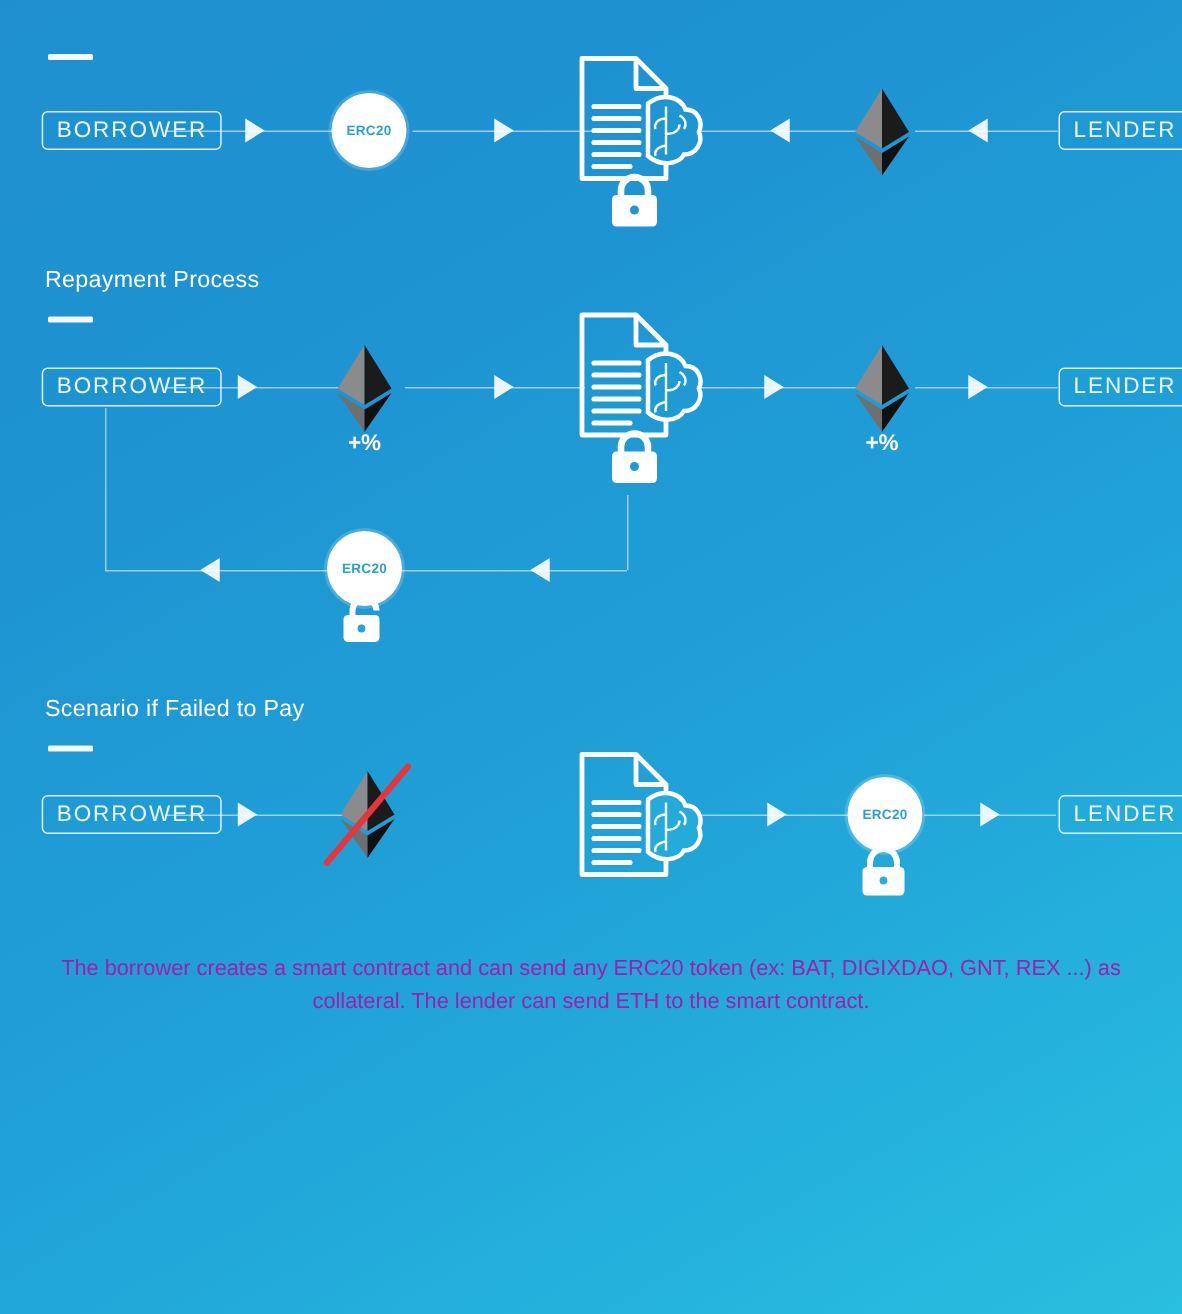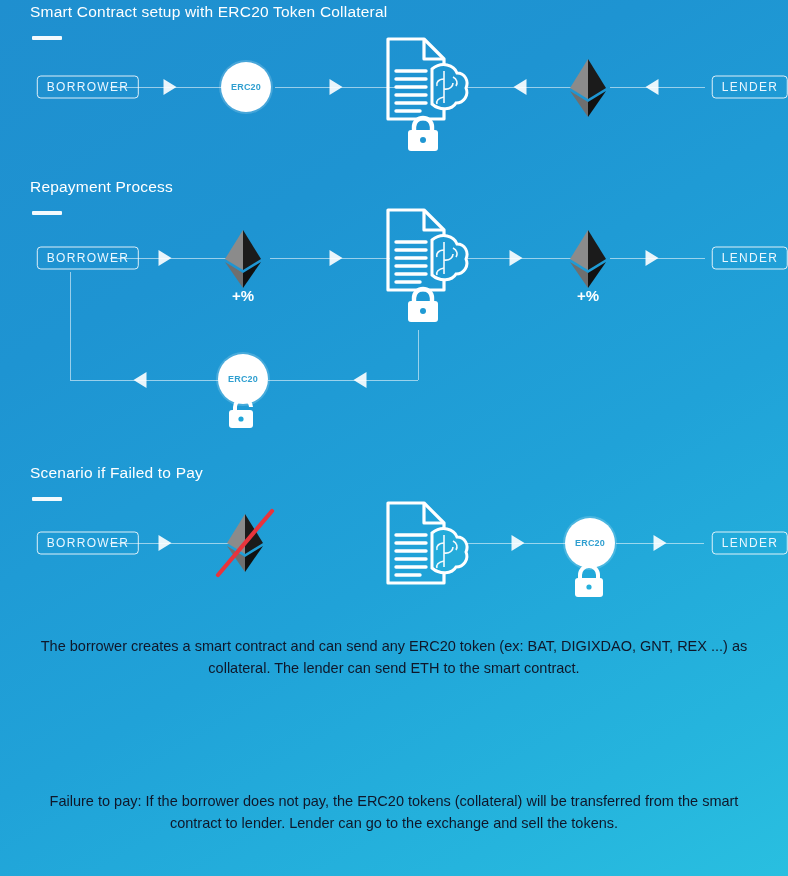--- a/index.html
+++ b/index.html
@@ -22,21 +22,21 @@
     position:absolute;left:32px;width:30px;height:4px;border-radius:1px;
     background:#ffffff;opacity:.95;
   }
 
   
   .node{position:absolute;transform:translate(-50%,-50%);}
   .pill{
     border:1px solid rgba(255,255,255,.85);
     border-radius:4px;
     padding:4px 9px 5px;
-    font-size:12px;letter-spacing:1.3px;font-weight:400;
+    font-size:15px;letter-spacing:1.3px;font-weight:400;
     color:#eaf7ff;white-space:nowrap;line-height:1;
     background:transparent;
     margin-left:28px;
   }
   .erc-circle{
     width:46px;height:46px;border-radius:50%;
     background:#ffffff;
     border:2.5px solid rgba(255,255,255,.55);
     box-shadow:0 0 0 2px rgba(255,255,255,.18);
     display:flex;align-items:center;justify-content:center;
@@ -55,30 +55,29 @@
   .plus{
     position:absolute;transform:translate(-50%,0);
     font-size:15px;font-weight:600;color:#ffffff;white-space:nowrap;
   }
 
   
   .para{
     position:absolute;left:30px;right:30px;
     text-align:center;
     font-size:14.5px;line-height:1.5;
-    color:#0f172a;font-weight:400;
+    color:#a21caf;font-weight:400;
   }
   svg{display:block;overflow:visible;}
 </style>
 </head>
 <body>
 
 <div class="stage">
 
-  <div class="sec-title" style="top:3px;">Smart Contract setup with ERC20 Token Collateral</div>
   <div class="sec-rule" style="top:36px;"></div>
 
   <div class="line" style="left:110px;top:87px;width:120px;"></div>
   <div class="line" style="left:275px;top:87px;width:120px;"></div>
   <div class="line" style="left:455px;top:87px;width:130px;"></div>
   <div class="line" style="left:610px;top:87px;width:95px;"></div>
 
   <div class="node" style="left:74px;top:87px;">
     <div class="pill">BORROWER</div>
   </div>
@@ -297,15 +296,14 @@
     </svg>
   </div>
 
   <div class="arrow right" style="left:660px;top:543px;"></div>
 
   <div class="node" style="left:736px;top:543px;">
     <div class="pill">LENDER</div>
   </div>
 
   <div class="para" style="top:636px;">The borrower creates a smart contract and can send any ERC20 token (ex: BAT, DIGIXDAO, GNT, REX ...) as collateral. The lender can send ETH to the smart contract.</div>
-  <div class="para" style="top:791px;">Failure to pay: If the borrower does not pay, the ERC20 tokens (collateral) will be transferred from the smart contract to lender. Lender can go to the exchange and sell the tokens.</div>
 
 </div>
 
 </body></html>

